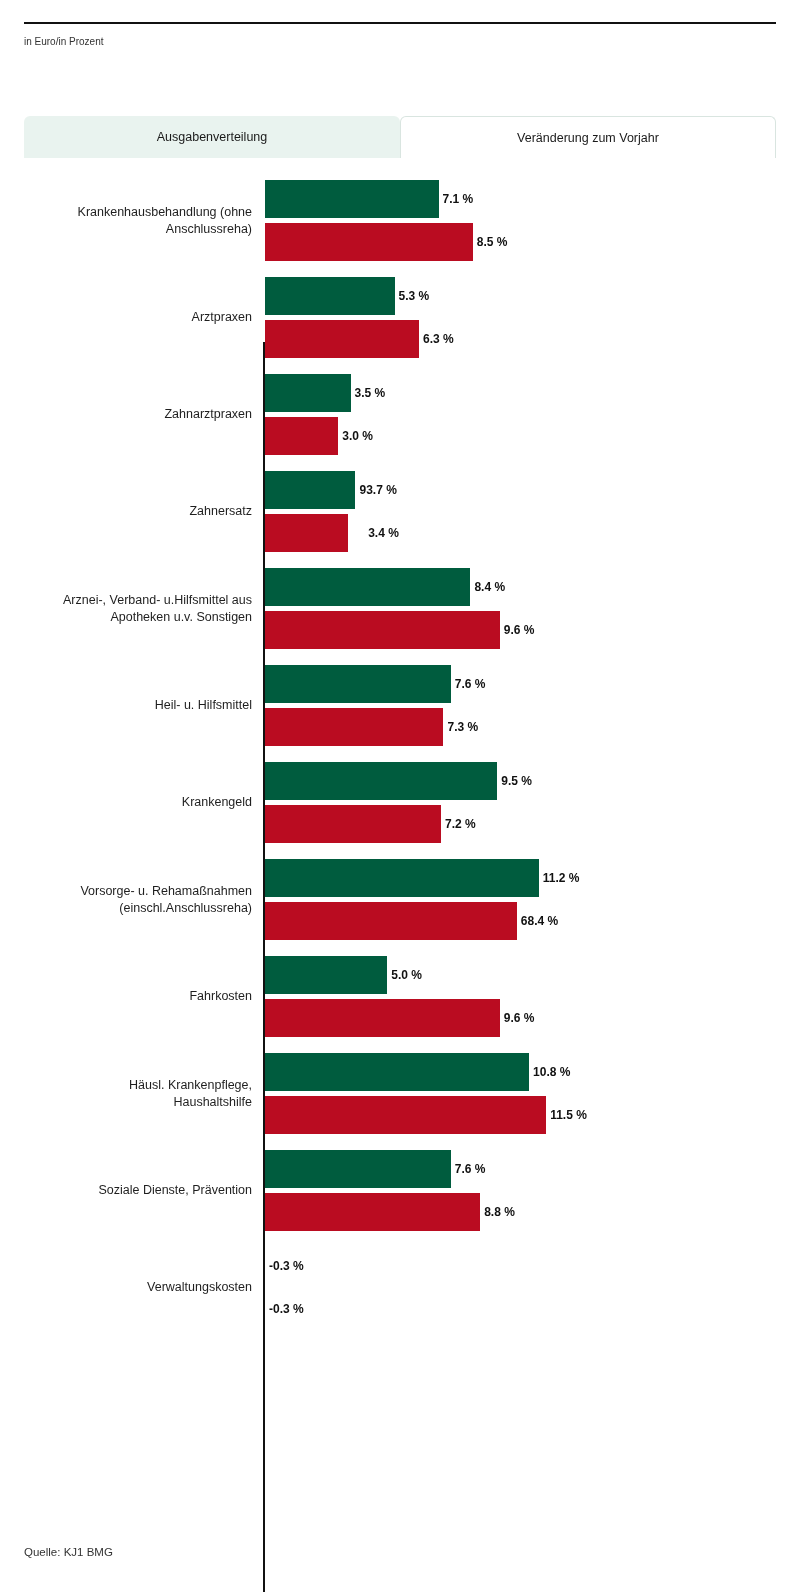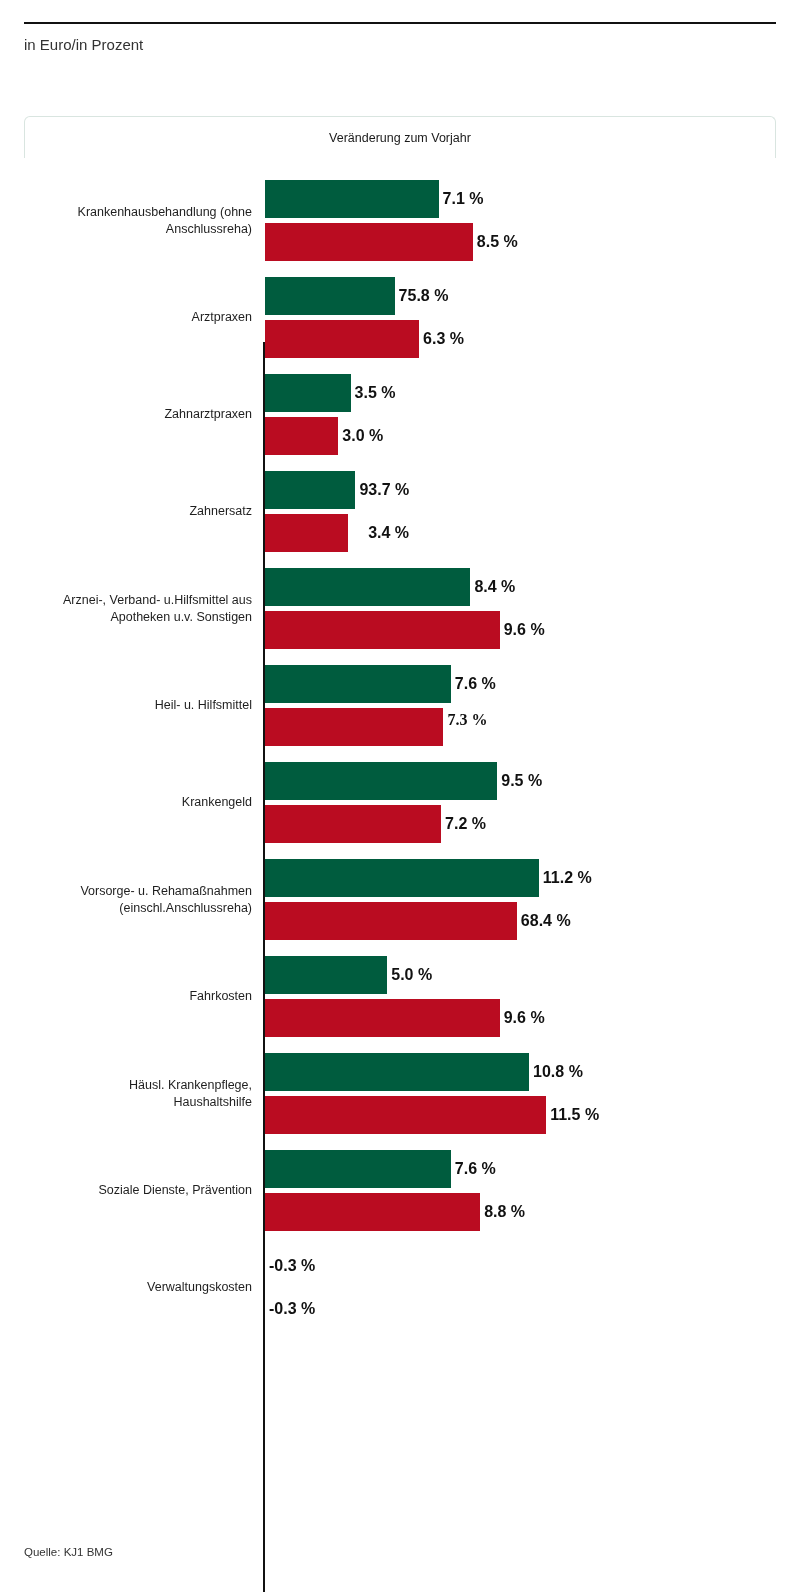--- a/index.html
+++ b/index.html
@@ -13,21 +13,21 @@
   }
   .page { position: relative; width: 800px; height: 1592px; }
 
   
   .header { position: absolute; left: 24px; top: 22px; width: 752px; }
   .title {
     font-size: 20px; font-weight: bold; letter-spacing: -0.2px;
     color: #111111; line-height: 26px; margin: 0 0 8px 0;
   }
   .title-rule { height: 2px; background: #111111; width: 752px; }
-  .subtitle { font-size: 15px; color: #333333; margin-top: 12px; }
+  .subtitle { font-size: 10px; color: #333333; margin-top: 12px; }
 
   
   .tabs {
     position: absolute; left: 24px; top: 116px;
     width: 752px; height: 42px;
     display: flex; align-items: stretch;
   }
   .tab {
     flex: 1 1 50%;
     display: flex; align-items: center; justify-content: center;
@@ -59,61 +59,64 @@
     line-height: 17px; white-space: pre-line;
   }
   .bar {
     position: absolute; height: 38px;
     left: 265px;
   }
   .bar.aok { background: #005c3e; }
   .bar.gkv { background: #ba0c21; }
   .bar-value {
     position: absolute; height: 38px; line-height: 38px;
-    font-size: 16px; font-weight: bold; color: #111111;
+    font-size: 12px; font-weight: bold; color: #111111;
     white-space: nowrap;
   }
 
   
   .source {
     position: absolute; left: 24px; top: 1546px;
     font-size: 11.5px; color: #333333;
   }
 </style>
 </head>
 <body>
 
 <div class="page">
 
   <div class="header">
     <div class="title-rule"></div>
     <div class="subtitle">in Euro/in Prozent</div>
   </div>
 
   <div class="tabs" id="tab-bar">
+      <div class="tab inactive">
+        <span>Ausgabenverteilung</span>
+      </div>
       <div class="tab active">
         <span>Veränderung zum Vorjahr</span>
       </div>
     </div>
 
   <div class="chart">
     <div class="axis-line"></div>
     <div id="rows">
         <div class="row" style="top: 14px; height: 81px;">
           <div class="cat-label" style="top: 23.5px;">Krankenhausbehandlung (ohne
 Anschlussreha)</div>
           <div class="bar aok" style="top: 0px; width: 173.595px; background: rgb(0, 92, 62);"></div>
           <div class="bar-value" style="top: 0px; left: 442.595px;">7.1 %</div>
           <div class="bar gkv" style="top: 43px; width: 207.825px; background: rgb(186, 12, 33);"></div>
           <div class="bar-value" style="top: 43px; left: 476.825px;">8.5 %</div>
         </div>
         <div class="row" style="top: 111px; height: 81px;">
           <div class="cat-label" style="top: 32px;">Arztpraxen</div>
           <div class="bar aok" style="top: 0px; width: 129.585px; background: rgb(0, 92, 62);"></div>
-          <div class="bar-value" style="top: 0px; left: 398.585px;">75.8 %</div>
+          <div class="bar-value" style="top: 0px; left: 398.585px;">5.3 %</div>
           <div class="bar gkv" style="top: 43px; width: 154.035px; background: rgb(186, 12, 33);"></div>
           <div class="bar-value" style="top: 43px; left: 423.035px;">6.3 %</div>
         </div>
         <div class="row" style="top: 208px; height: 81px;">
           <div class="cat-label" style="top: 32px;">Zahnarztpraxen</div>
           <div class="bar aok" style="top: 0px; width: 85.575px; background: rgb(0, 92, 62);"></div>
           <div class="bar-value" style="top: 0px; left: 354.575px;">3.5 %</div>
           <div class="bar gkv" style="top: 43px; width: 73.35px; background: rgb(186, 12, 33);"></div>
           <div class="bar-value" style="top: 43px; left: 342.35px;">3.0 %</div>
         </div>
@@ -130,21 +133,21 @@
           <div class="bar aok" style="top: 0px; width: 205.38px; background: rgb(0, 92, 62);"></div>
           <div class="bar-value" style="top: 0px; left: 474.38px;">8.4 %</div>
           <div class="bar gkv" style="top: 43px; width: 234.72px; background: rgb(186, 12, 33);"></div>
           <div class="bar-value" style="top: 43px; left: 503.72px;">9.6 %</div>
         </div>
         <div class="row" style="top: 499px; height: 81px;">
           <div class="cat-label" style="top: 32px;">Heil- u. Hilfsmittel</div>
           <div class="bar aok" style="top: 0px; width: 185.82px; background: rgb(0, 92, 62);"></div>
           <div class="bar-value" style="top: 0px; left: 454.82px;">7.6 %</div>
           <div class="bar gkv" style="top: 43px; width: 178.485px; background: rgb(186, 12, 33);"></div>
-          <div class="bar-value" style="top: 36px; left: 447.485px; font-family: Liberation Serif, serif;">7.3 %</div>
+          <div class="bar-value" style="top: 43px; left: 447.485px;">7.3 %</div>
         </div>
         <div class="row" style="top: 596px; height: 81px;">
           <div class="cat-label" style="top: 32px;">Krankengeld</div>
           <div class="bar aok" style="top: 0px; width: 232.275px; background: rgb(0, 92, 62);"></div>
           <div class="bar-value" style="top: 0px; left: 501.275px;">9.5 %</div>
           <div class="bar gkv" style="top: 43px; width: 176.04px; background: rgb(186, 12, 33);"></div>
           <div class="bar-value" style="top: 43px; left: 445.04px;">7.2 %</div>
         </div>
         <div class="row" style="top: 693px; height: 81px;">
           <div class="cat-label" style="top: 23.5px;">Vorsorge- u. Rehamaßnahmen

